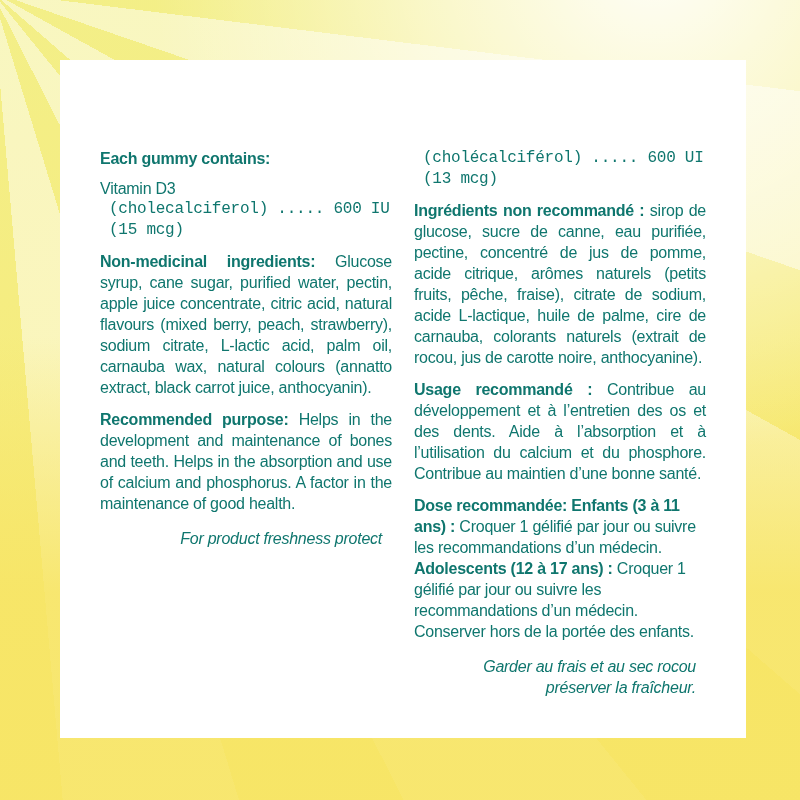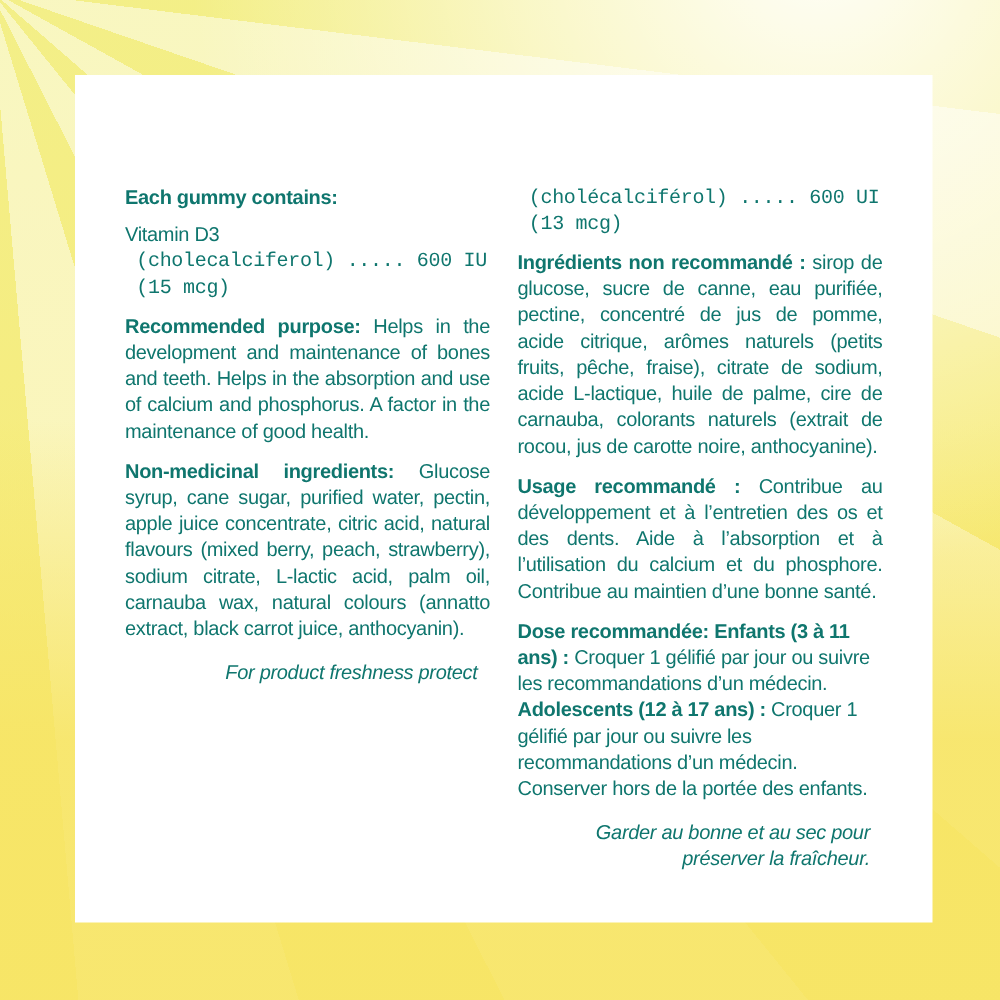--- a/index.html
+++ b/index.html
@@ -83,41 +83,41 @@
 <div class="panel">
 
   <div class="col">
     <p class="hd">Each gummy contains:</p>
 
     <p class="vit">
       <span class="vname">Vitamin D3</span>
       <span class="vdetail">(cholecalciferol) ..... 600 IU (15 mcg)</span>
     </p>
 
+    <p class="para just"><b>Non-medicinal ingredients:</b><span> Glucose syrup, cane sugar, purified water, pectin, apple juice concentrate, citric acid, natural flavours (mixed berry, peach, strawberry), sodium citrate, L-lactic acid, palm oil, carnauba wax, natural colours (annatto extract, black carrot juice, anthocyanin).</span></p>
+
     <p class="para just"><b>Recommended purpose:</b><span> Helps in the development and maintenance of bones and teeth. Helps in the absorption and use of calcium and phosphorus. A factor in the maintenance of good health.</span></p>
-
-    <p class="para just"><b>Non-medicinal ingredients:</b><span> Glucose syrup, cane sugar, purified water, pectin, apple juice concentrate, citric acid, natural flavours (mixed berry, peach, strawberry), sodium citrate, L-lactic acid, palm oil, carnauba wax, natural colours (annatto extract, black carrot juice, anthocyanin).</span></p>
 
 
     <p class="note">
       <span>For product freshness protect</span>
     </p>
   </div>
 
   <div class="col">
 
     <p class="vit">
       <span class="vdetail">(cholécalciférol) ..... 600 UI (13 mcg)</span>
     </p>
 
     <p class="para just"><b>Ingrédients non recommandé :</b><span> sirop de glucose, sucre de canne, eau purifiée, pectine, concentré de jus de pomme, acide citrique, arômes naturels (petits fruits, pêche, fraise), citrate de sodium, acide L-lactique, huile de palme, cire de carnauba, colorants naturels (extrait de rocou, jus de carotte noire, anthocyanine).</span></p>
 
     <p class="para just"><b>Usage recommandé :</b><span> Contribue au développement et à l’entretien des os et des dents. Aide à l’absorption et à l’utilisation du calcium et du phosphore. Contribue au maintien d’une bonne santé.</span></p>
 
     <p class="para"><b>Dose recommandée: Enfants (3 à 11 ans) :</b><span> Croquer 1 gélifié par jour ou suivre les recommandations d’un médecin. </span><b>Adolescents (12 à 17 ans) :</b><span> Croquer 1 gélifié par jour ou suivre les recommandations d’un médecin. Conserver hors de la portée des enfants.</span></p>
 
     <p class="note">
-      <span>Garder au bonne et au sec pour</span>
+      <span>Garder au frais et au sec rocou</span>
       <span>préserver la fraîcheur.</span>
     </p>
   </div>
 
 </div>
 
 </body></html>

